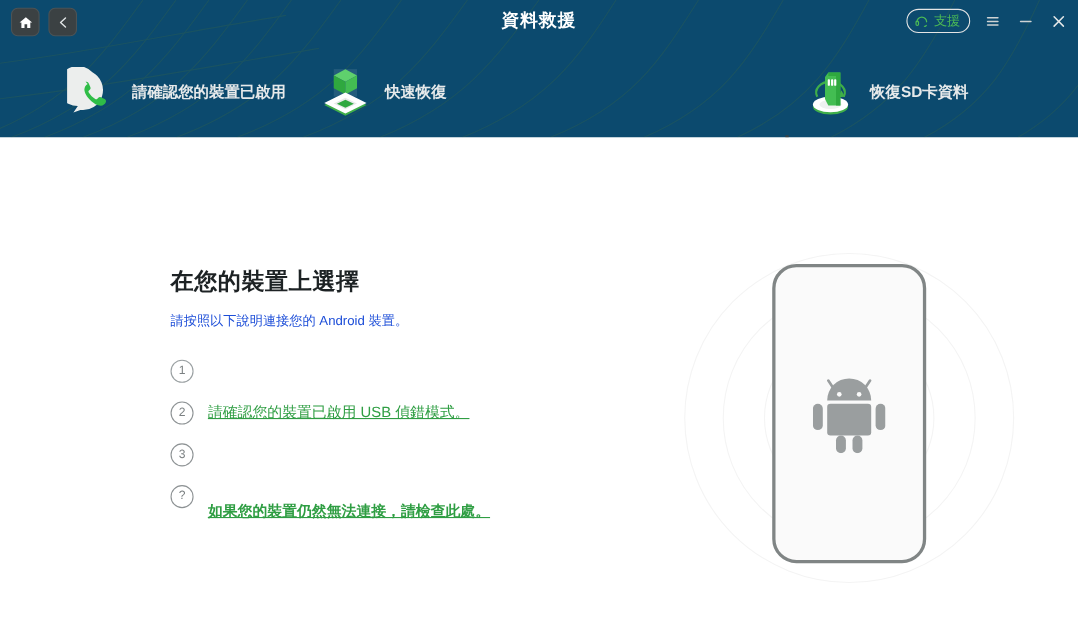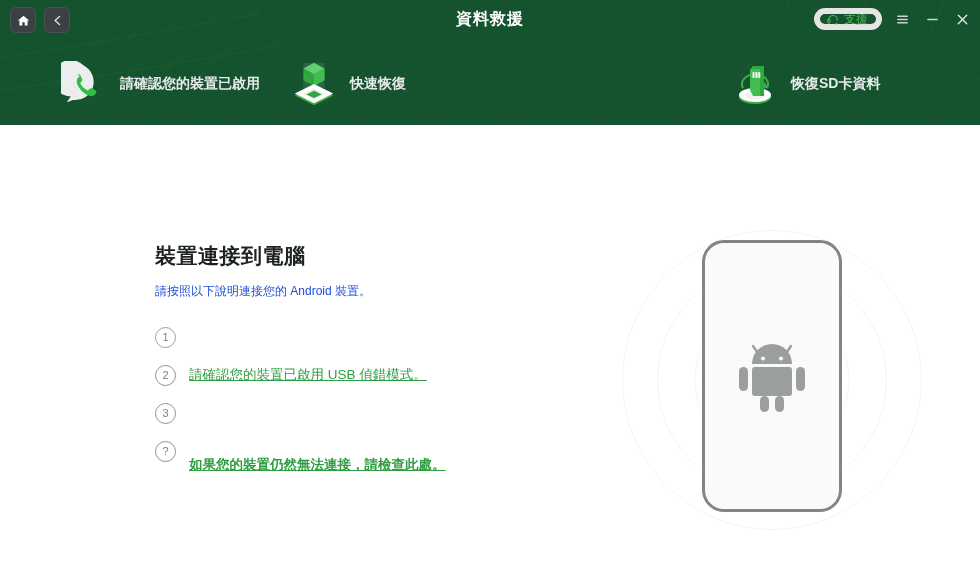--- a/index.html
+++ b/index.html
@@ -12,21 +12,21 @@
   #app {
     position: relative;
     width: 980px; height: 582px;
     background: #ffffff;
   }
 
   
   .header {
     position: absolute; left: 0; top: 0;
     width: 980px; height: 125px;
-    background: #14532d;
+    background: #0c4a6e;
     overflow: hidden;
     padding-left: 24px;
   }
   .header-contours {
     position: absolute; left: 0; top: 0;
     width: 980px; height: 125px;
     opacity: 0.55;
     pointer-events: none;
   }
   .titlebar {
@@ -54,21 +54,21 @@
     letter-spacing: 1px;
   }
   .title-right {
     position: absolute; right: 8px; top: 8px;
     display: flex; align-items: center; gap: 10px;
   }
   .support-btn {
     display: flex; align-items: center; gap: 4px;
     height: 22px;
     padding: 0 8px 0 6px;
-    border: 6px solid #e5e5e5;
+    border: 1px solid #e5e5e5;
     border-radius: 11px;
     color: #4cbb55;
     font-size: 12px;
     cursor: pointer;
     background: transparent;
   }
   .win-btn {
     width: 20px; height: 20px;
     display: flex; align-items: center; justify-content: center;
     cursor: pointer;
@@ -332,21 +332,21 @@
         <span class="tab-label">恢復SD卡資料</span>
       </div>
     </div>
 
     <div class="tab-dot"></div>
   </div>
 
   <div class="main">
 
     <div class="instructions">
-      <div class="headline">裝置連接到電腦</div>
+      <div class="headline">在您的裝置上選擇</div>
       <div class="subline">請按照以下說明連接您的 Android 裝置。</div>
 
       <div class="steps">
 
         <div class="step">
           <span class="step-num">1</span>
         </div>
 
         <div class="step link">
           <span class="step-num">2</span>

